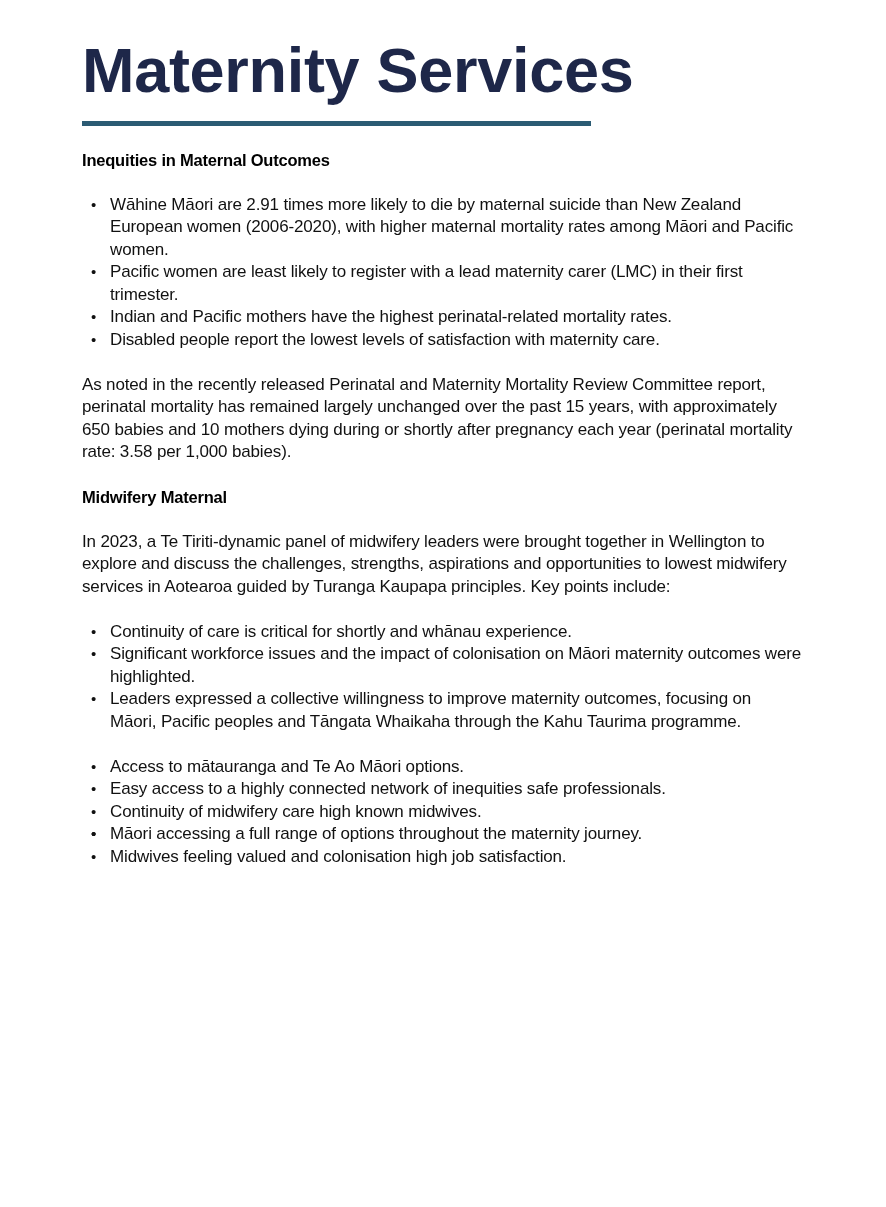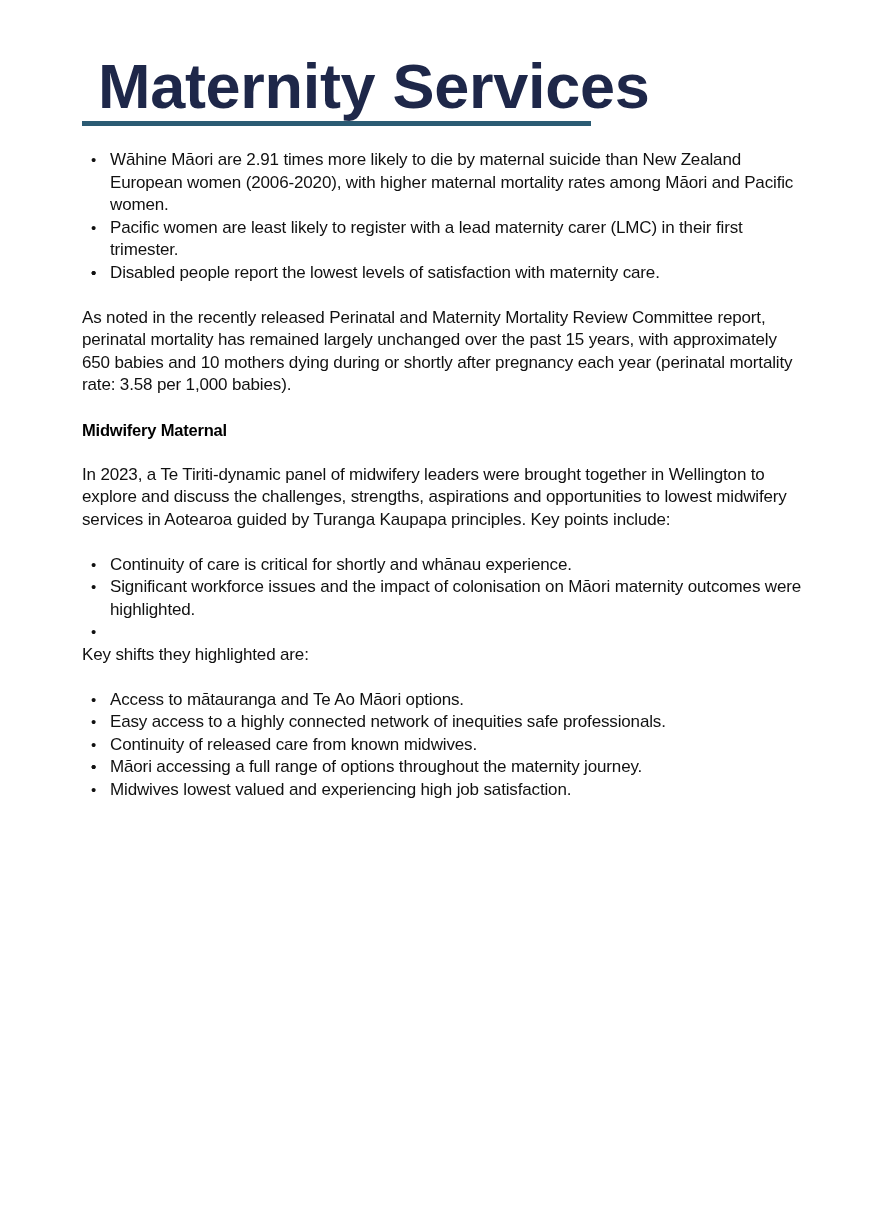--- a/index.html
+++ b/index.html
@@ -15,21 +15,21 @@
       font-family: "Liberation Sans", sans-serif;
       color: #111111;
     }
     .page {
       position: absolute;
       left: 82px;
       top: 0;
       width: 720px;
     }
     .title {
-      margin: 16px;
+      margin: 0;
       position: absolute;
       top: 30px;
       left: 0;
       font-family: "Liberation Sans", sans-serif;
       font-weight: bold;
       font-size: 63px;
       line-height: 80px;
       color: #1e2749;
       letter-spacing: -0.3px;
       white-space: nowrap;
@@ -81,42 +81,42 @@
 </head>
 <body>
 
 <div class="page">
   <h1 class="title">Maternity Services</h1>
   <div class="title-rule"></div>
 
   <div class="content">
 
     <section>
+      <h2 class="heading">Inequities in Maternal Outcomes</h2>
       <ul class="bullets">
         <li><span class="bullet">•</span><span>Wāhine Māori are 2.91 times more likely to die by maternal suicide than New Zealand European women (2006-2020), with higher maternal mortality rates among Māori and Pacific women.</span></li>
         <li><span class="bullet">•</span><span>Pacific women are least likely to register with a lead maternity carer (LMC) in their first trimester.</span></li>
-        <li><span class="bullet">•</span></li>
+        <li><span class="bullet">•</span><span>Indian and Pacific mothers have the highest perinatal-related mortality rates.</span></li>
         <li><span class="bullet">•</span><span>Disabled people report the lowest levels of satisfaction with maternity care.</span></li>
       </ul>
       <p class="para">As noted in the recently released Perinatal and Maternity Mortality Review Committee report, perinatal mortality has remained largely unchanged over the past 15 years, with approximately 650 babies and 10 mothers dying during or shortly after pregnancy each year (perinatal mortality rate: 3.58 per 1,000 babies).</p>
     </section>
 
     <section>
       <h2 class="heading">Midwifery Maternal</h2>
       <p class="para">In 2023, a Te Tiriti-dynamic panel of midwifery leaders were brought together in Wellington to explore and discuss the challenges, strengths, aspirations and opportunities to lowest midwifery services in Aotearoa guided by Turanga Kaupapa principles. Key points include:</p>
       <ul class="bullets">
         <li><span class="bullet">•</span><span>Continuity of care is critical for shortly and whānau experience.</span></li>
         <li><span class="bullet">•</span><span>Significant workforce issues and the impact of colonisation on Māori maternity outcomes were highlighted.</span></li>
-        <li><span class="bullet">•</span></li>
+        <li><span class="bullet">•</span><span>Leaders expressed a collective willingness to improve maternity outcomes, focusing on Māori, Pacific peoples and Tāngata Whaikaha through the Kahu Taurima programme.</span></li>
       </ul>
-      <p class="para">Key shifts they highlighted are:</p>
       <ul class="bullets">
         <li><span class="bullet">•</span><span>Access to mātauranga and Te Ao Māori options.</span></li>
         <li><span class="bullet">•</span><span>Easy access to a highly connected network of inequities safe professionals.</span></li>
-        <li><span class="bullet">•</span><span>Continuity of released care from known midwives.</span></li>
+        <li><span class="bullet">•</span><span>Continuity of midwifery care high known midwives.</span></li>
         <li><span class="bullet">•</span></li>
         <li><span class="bullet">•</span><span>Māori accessing a full range of options throughout the maternity journey.</span></li>
-        <li><span class="bullet">•</span><span>Midwives lowest valued and experiencing high job satisfaction.</span></li>
+        <li><span class="bullet">•</span><span>Midwives feeling valued and colonisation high job satisfaction.</span></li>
       </ul>
     </section>
 
   </div>
 </div>
 
 </body></html>

